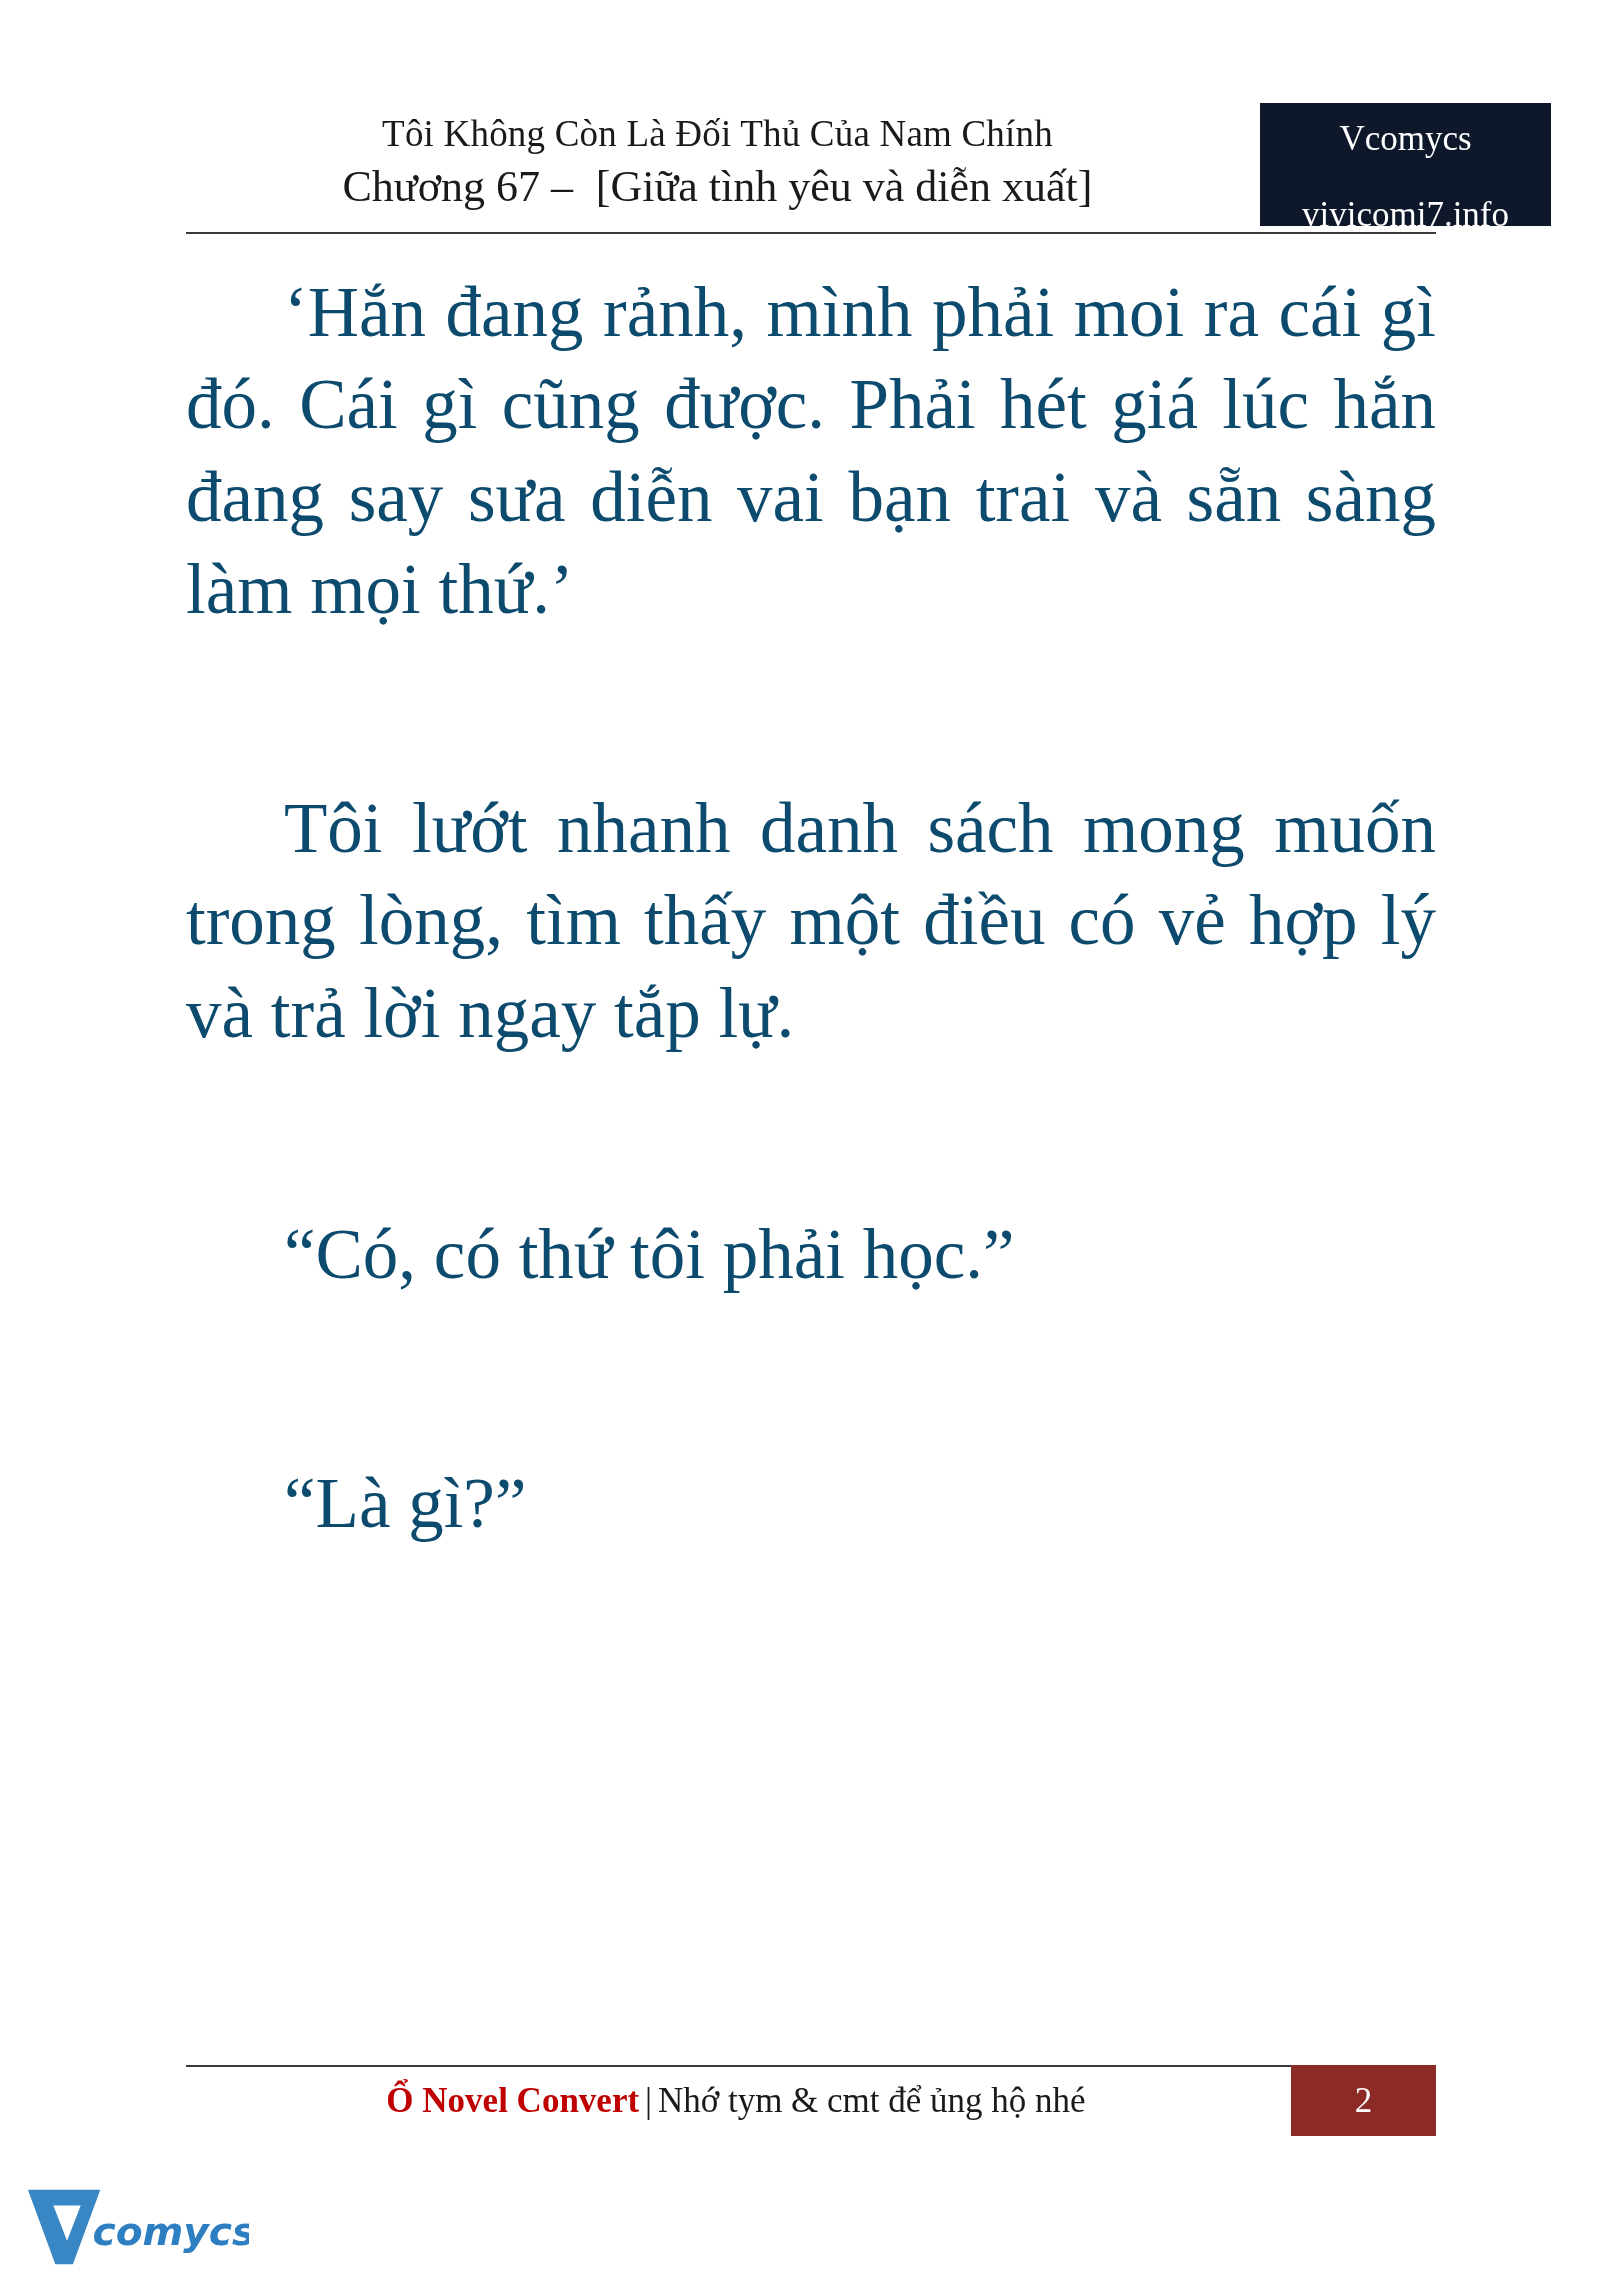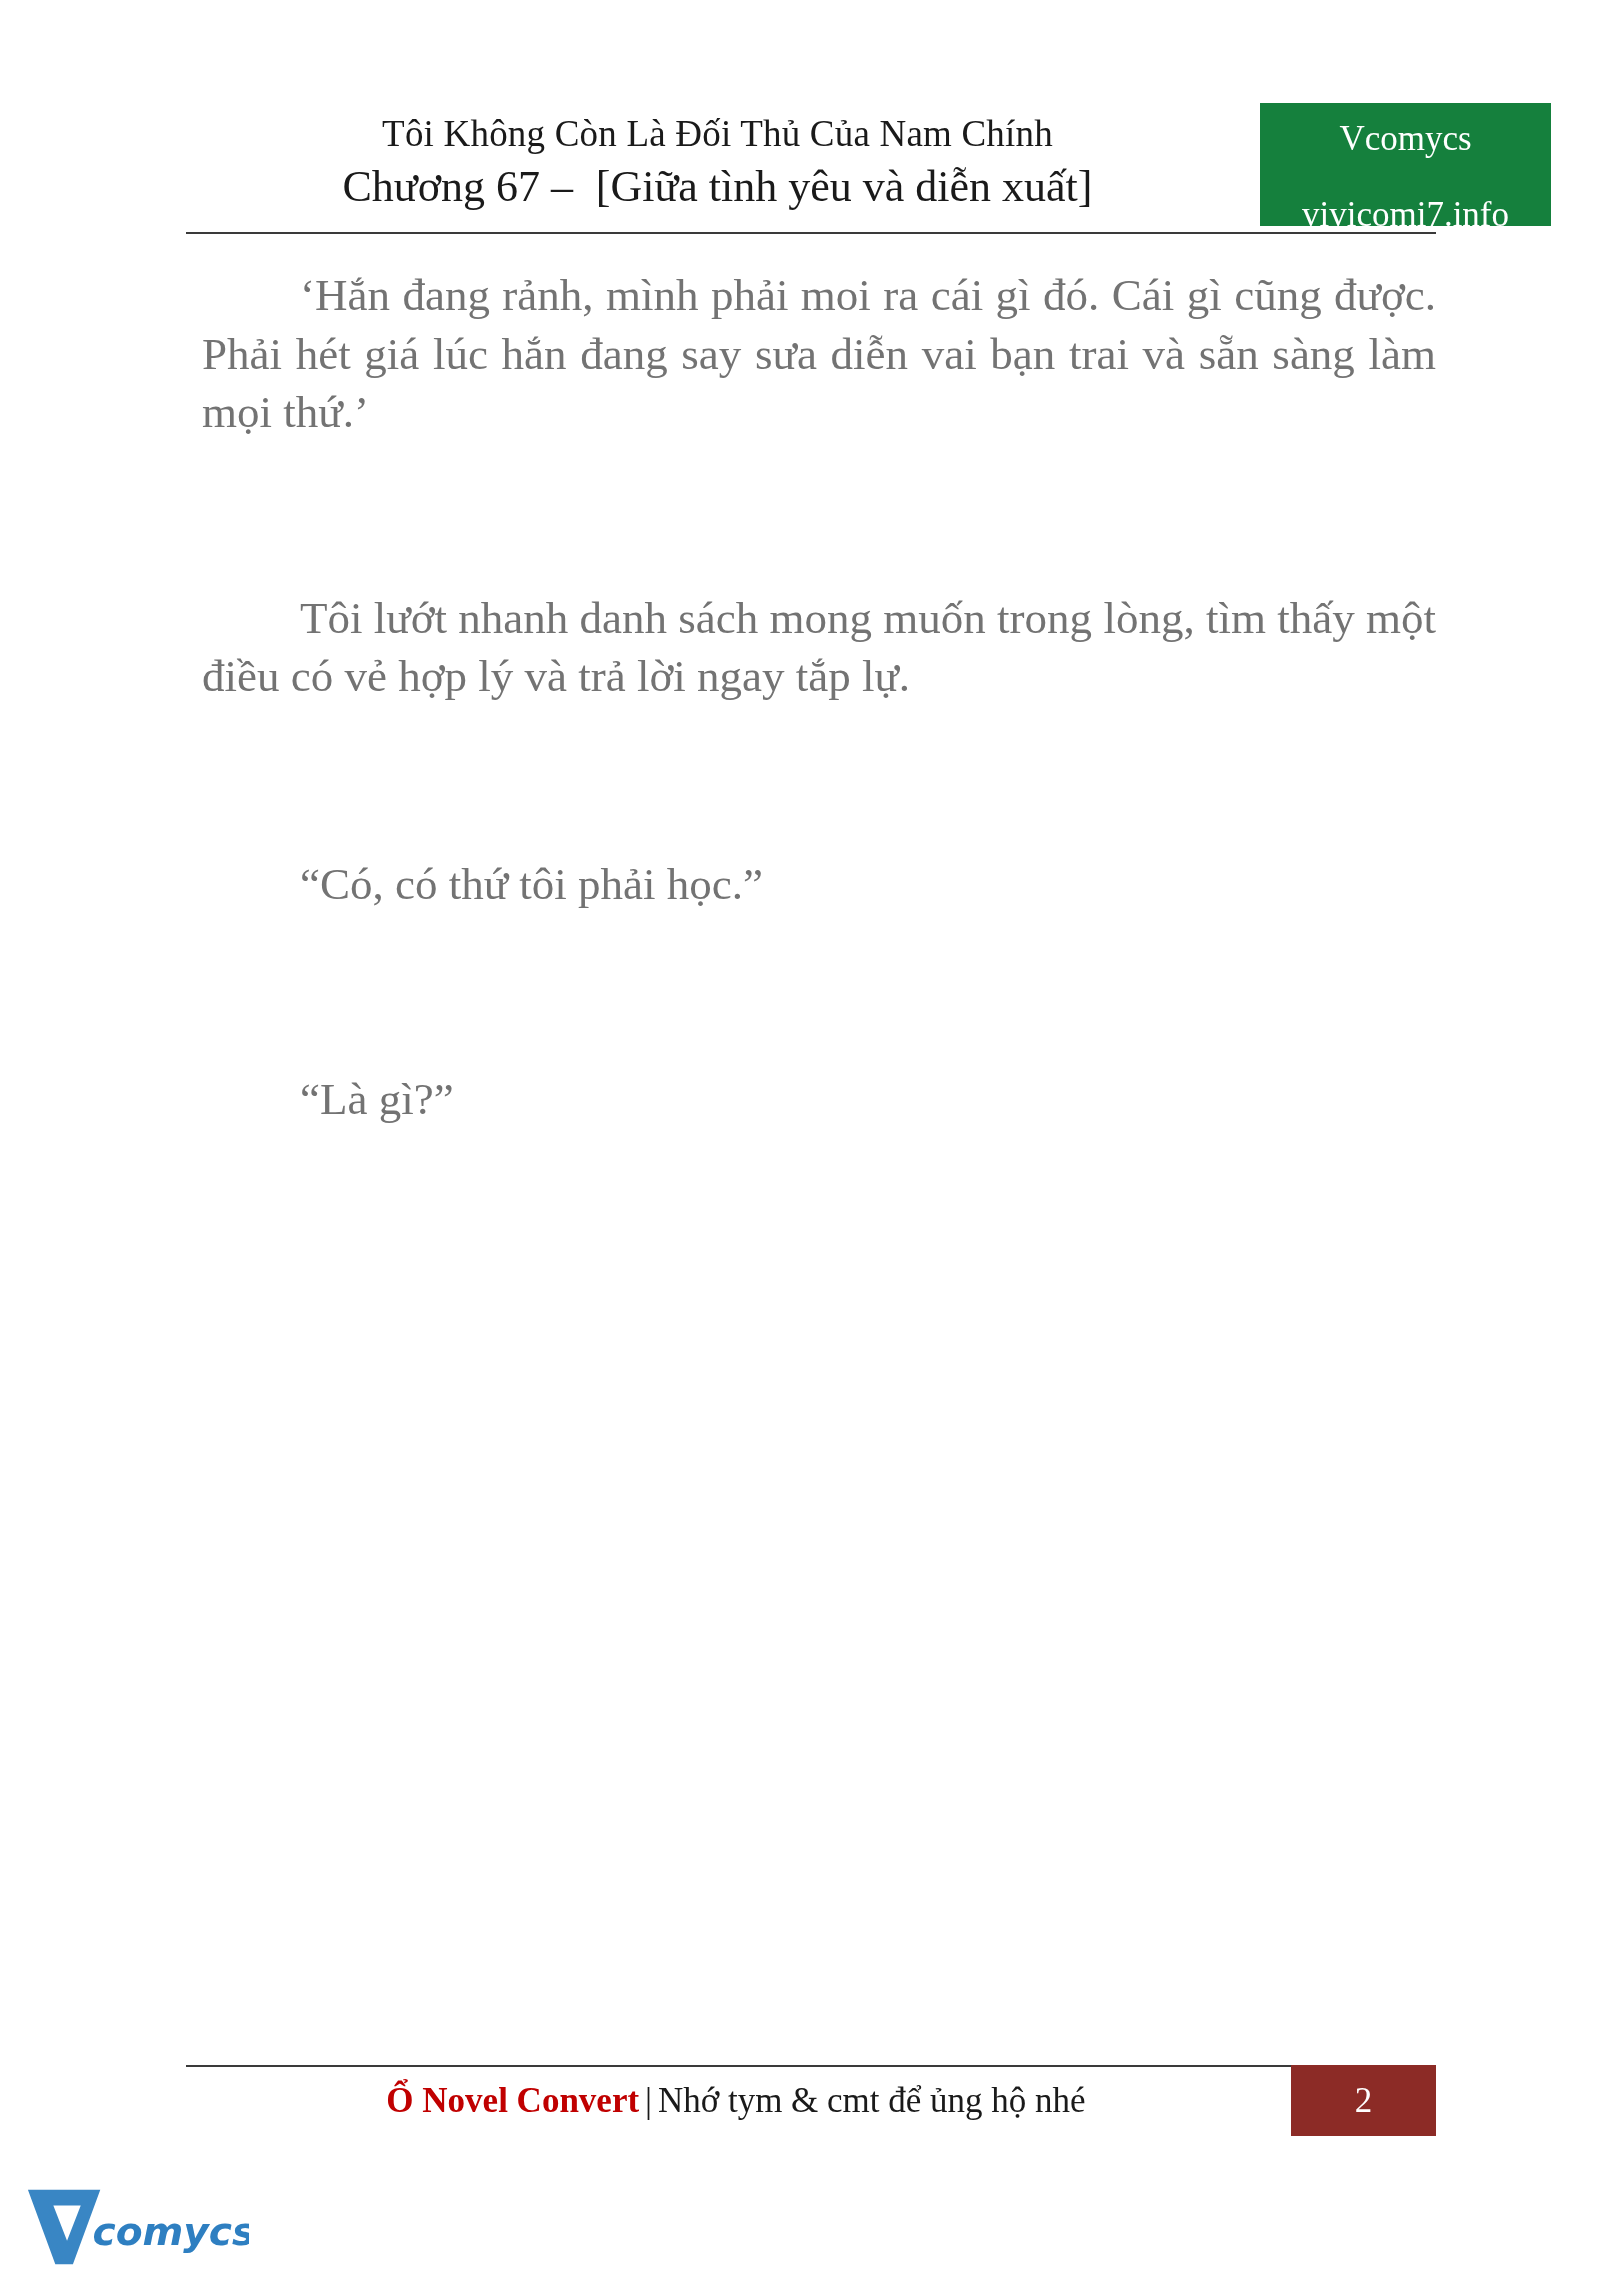--- a/index.html
+++ b/index.html
@@ -56,46 +56,46 @@
   }
   .header-line2 .chap-sep {
     padding: 0 5.9px;
   }
   .brand-box {
     position: absolute;
     left: 1074px;
     top: -5.9px;
     width: 291px;
     height: 123px;
-    background: #15803d;
+    background: #0f172a;
     color: #ffffff;
     text-align: center;
     font-size: 35px;
     line-height: 1.36;
     padding-top: 11.8px;
     box-sizing: border-box;
   }
   .brand-box .b1 { display: block; }
   .brand-box .b2 { display: block; margin-top: 28px; }
 
   
   .content {
     position: absolute;
     left: 186px;
     top: 250px;
     width: 1250px;
   }
   .para {
-    font-size: 45px;
+    font-size: 71px;
     line-height: 1.30;
     text-align: justify;
     text-justify: inter-word;
-    margin: 0 0 73px 16px;
+    margin: 0 0 73px 0;
     text-indent: 98px;
-    color: #737373;
+    color: #0c4a6e;
   }
   .para.nojust {
     text-align: left;
   }
   .para.p1 { margin-bottom: 147px; }
   .para.p2 { margin-bottom: 149px; }
   .para.p3 { margin-bottom: 157px; }
   .para.p4 { margin-bottom: 155px; }
 
   

